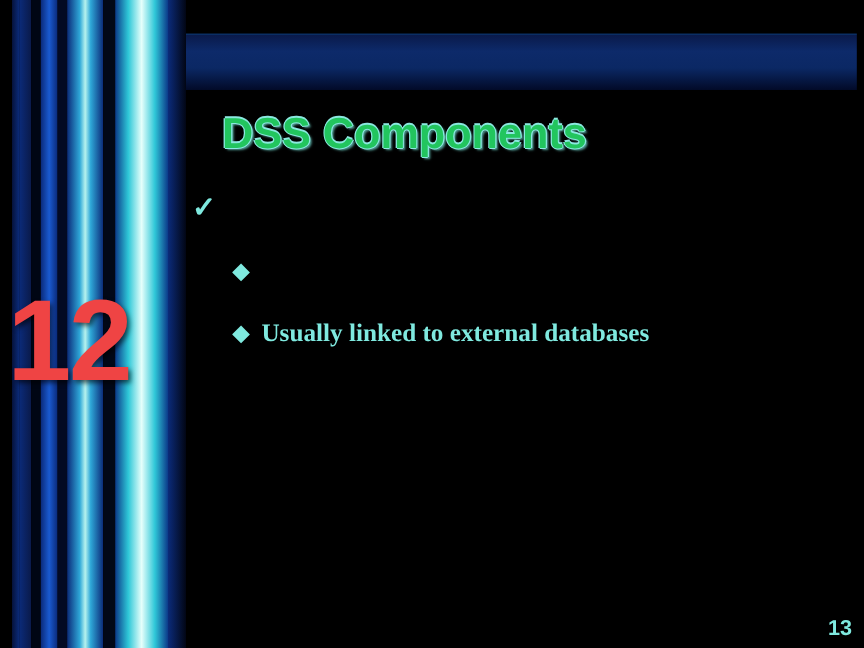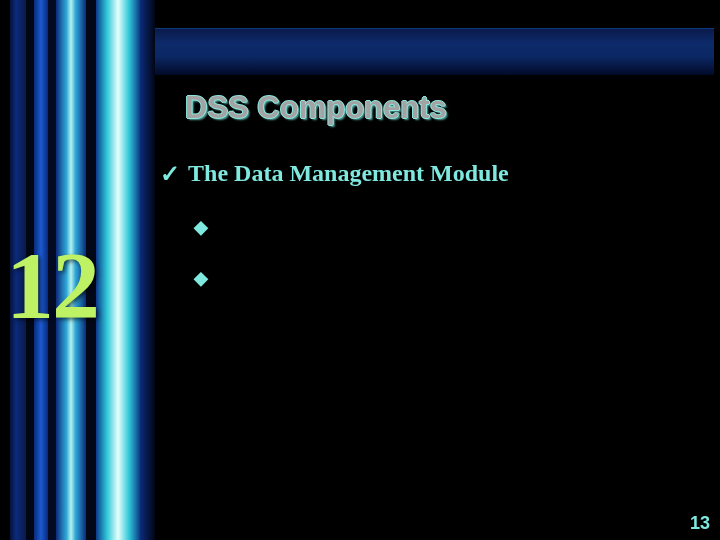--- a/index.html
+++ b/index.html
@@ -45,37 +45,37 @@
       #020a28 100%);
     border-top: 1px solid #0d3a7a;
     border-bottom: 1px solid #000;
   }
 
   
   .chapter-number {
     position: absolute;
     left: 6px;
     top: 230px;
-    font-family: Liberation Serif, serif;
+    font-family: Liberation Sans, sans-serif;
     font-size: 96px;
     font-weight: bold;
-    color: #bef264;
+    color: #ef4444;
     text-shadow: 2px 2px 4px rgba(0,0,0,0.6);
     letter-spacing: -2px;
   }
 
   
   .title {
     position: absolute;
     left: 185px;
     top: 90px;
     font-family: Arial, Helvetica, sans-serif;
-    font-size: 31px;
+    font-size: 36px;
     font-weight: bold;
-    color: #a3a3a3;
+    color: #22c55e;
     text-shadow:
       1px 0 0 #8be8e0,
       0 1px 0 #8be8e0,
       -1px 0 0 #8be8e0,
       0 -1px 0 #8be8e0,
       2px 2px 2px rgba(120,230,220,0.7);
   }
 
   
   .body {
@@ -145,25 +145,25 @@
 
   <div class="top-bar"></div>
 
   <div class="chapter-number">12</div>
 
   <div class="title">DSS Components</div>
 
   <div class="body">
     <div class="lvl1">
       <span class="bullet">✓</span>
-      <span>The Data Management Module</span>
     </div>
     <div class="lvl2">
       <span class="bullet">◆</span>
     </div>
     <div class="lvl2">
       <span class="bullet">◆</span>
+      <span>Usually linked to external databases</span>
     </div>
   </div>
 
   <div class="page-number">13</div>
 
 </div>
 
 </body></html>

